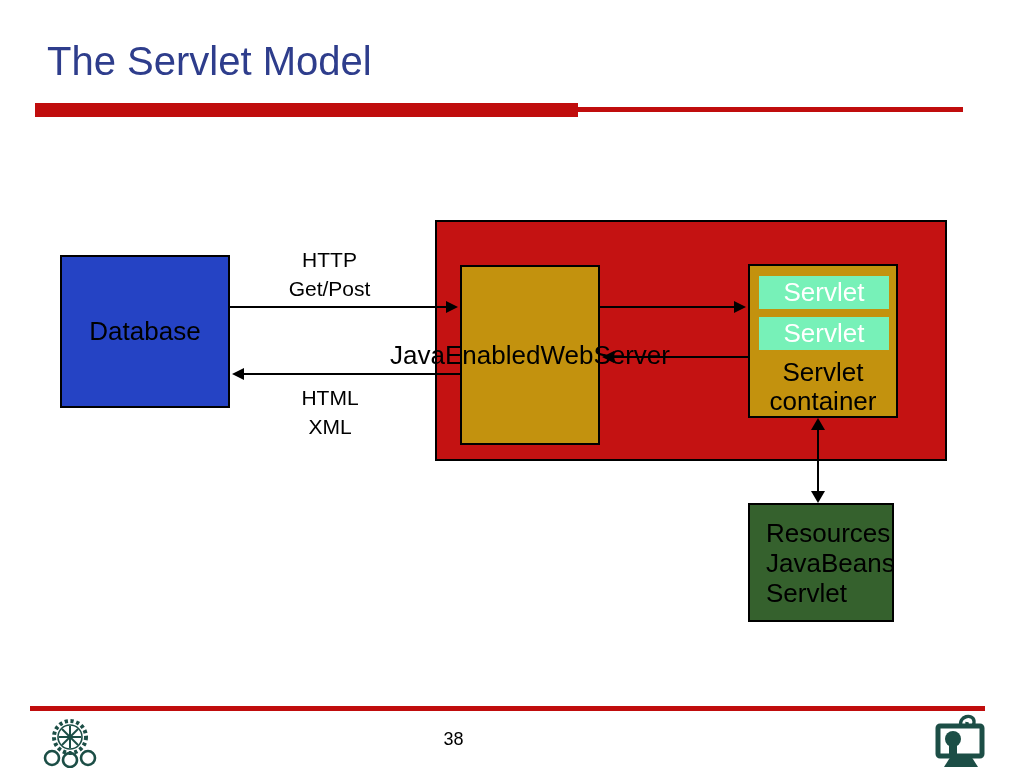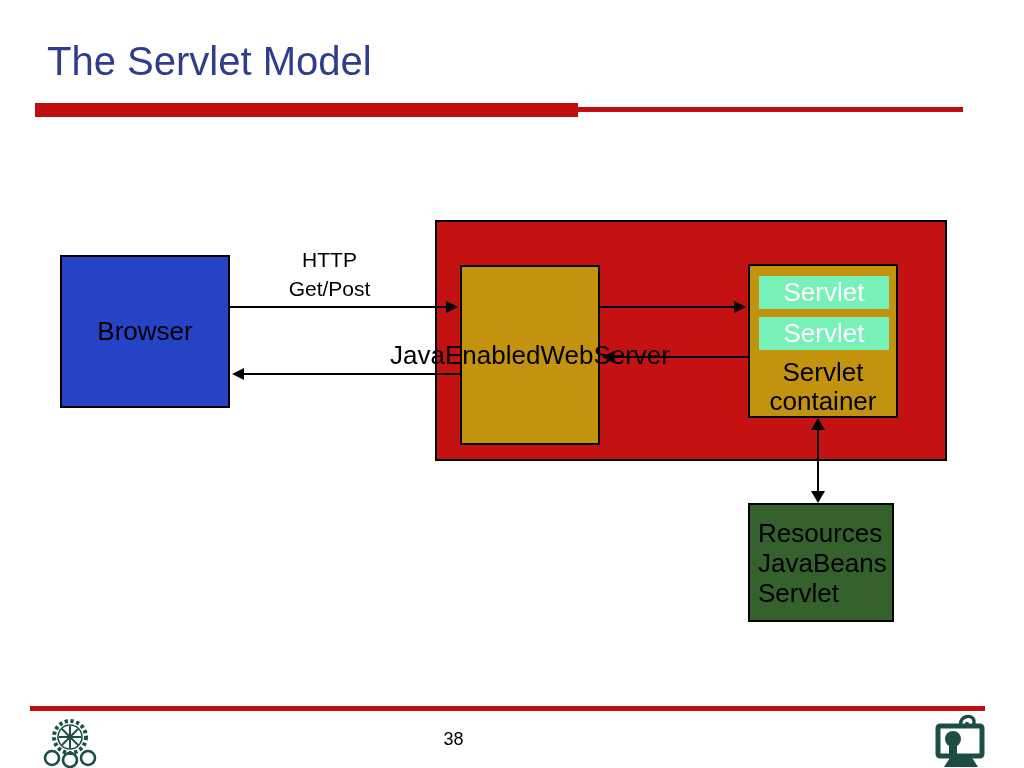--- a/index.html
+++ b/index.html
@@ -47,21 +47,21 @@
   #servlet-top{top:10px;}
   #servlet-bottom{top:51px;}
   #container-label{
     position:absolute;left:0;top:92px;width:100%;
     text-align:center;font-size:26px;line-height:29px;
   }
   #resources-box{
     left:748px;top:503px;width:146px;height:119px;
     background:var(--resources_green,#35612D);border:2px solid #000;box-sizing:border-box;
     display:flex;flex-direction:column;justify-content:center;
-    padding-left:8px;font-size:26px;line-height:30px;
+    padding-left:16px;font-size:26px;line-height:30px;
   }
 
   
   .flow-label{font-size:21px;line-height:29px;text-align:center;}
   #request-label{left:247px;top:245px;width:165px;}
   #response-label{left:250px;top:383px;width:160px;}
 
   
   #arrows{left:0;top:0;width:1024px;height:768px;pointer-events:none;}
   #arrows line{stroke:#000;stroke-width:2px;}
@@ -82,26 +82,30 @@
 
 <div id="stage">
 
   <div id="title" class="abs">The Servlet Model</div>
   <div id="rule-thick" class="abs"></div>
   <div id="rule-thin" class="abs"></div>
 
   <div id="red-box" class="abs"></div>
 
   <div id="browser-box" class="abs">
-    <span>Browser</span>
+    <span>Database</span>
   </div>
 
   <div id="request-label" class="abs flow-label">
     <span style="display:block">HTTP</span>
     <span style="display:block">Get/Post</span>
+  </div>
+  <div id="response-label" class="abs flow-label">
+    <span style="display:block">HTML</span>
+    <span style="display:block">XML</span>
   </div>
 
   <div id="server-box" class="abs">
     <span>Java</span>
     <span>Enabled</span>
     <span>Web</span>
     <span>Server</span>
   </div>
 
   <div id="container-box" class="abs">

